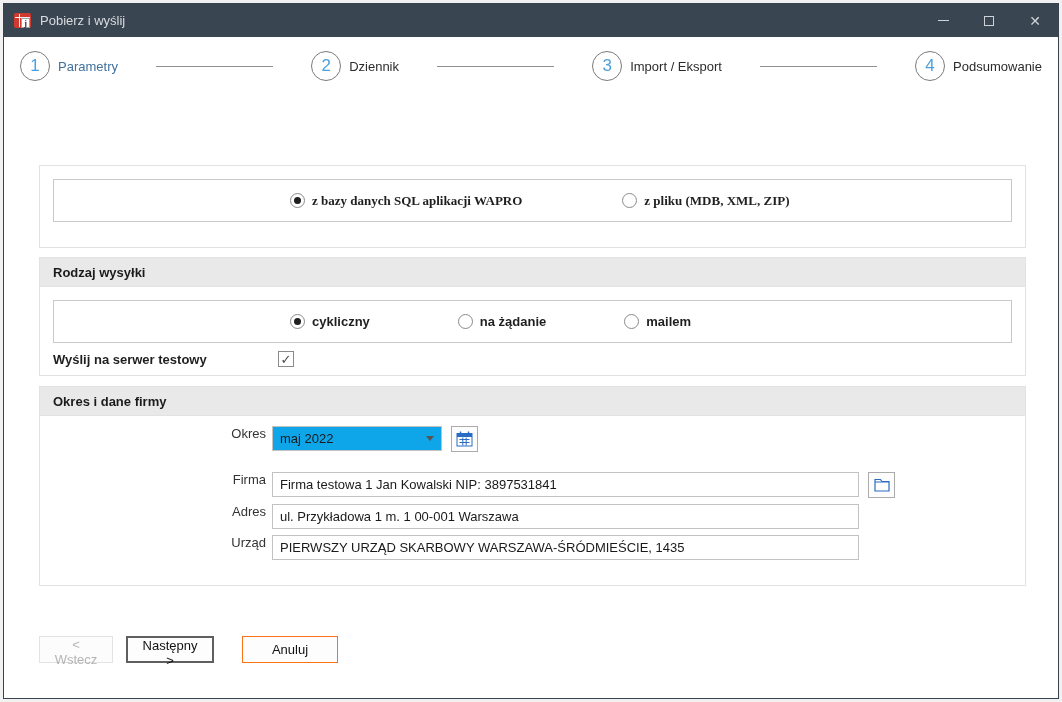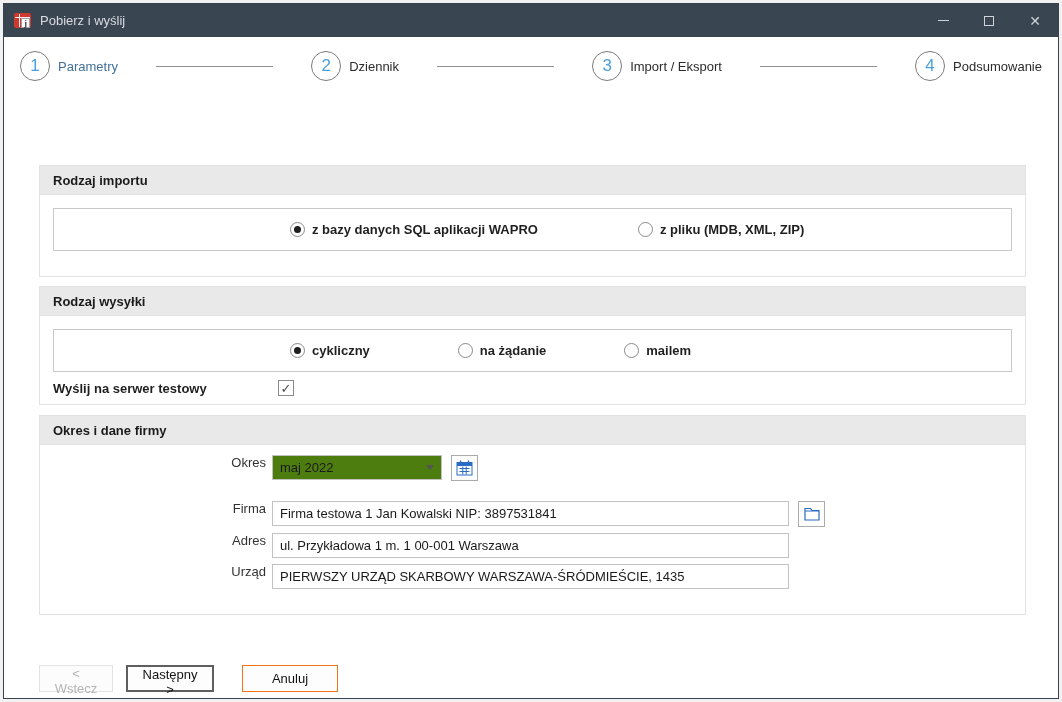--- a/index.html
+++ b/index.html
@@ -94,21 +94,21 @@
   .section-import .section-body { padding-bottom:25px; }
   .section-send   .section-body { padding-bottom:8px; }
   .section-period .section-body { padding:10px 13px 25px 13px; }
 
   .group-box {
     border:1px solid #c9c9c9;
     height:43px;
     display:flex; align-items:center;
     background:#fff;
   }
-  .group-box-import { padding-left:236px; }
+  .group-box-import { padding-left:236px;font-family:Liberation Serif, serif; }
   .group-box-send   { padding-left:236px; }
 
   .radio-option { display:flex; align-items:center; cursor:default; }
   .radio-option + .radio-option { margin-left:100px; }
   .group-box-send .radio-option.opt2 { margin-left:88px; }
   .group-box-send .radio-option.opt3 { margin-left:78px; }
   .radio {
     width:15px; height:15px; border-radius:50%;
     border:1px solid #8a8a8a; background:#fff; position:relative; flex:0 0 15px;
   }
@@ -130,28 +130,28 @@
   }
 
   
   .field-row { display:flex; align-items:flex-start; margin-bottom:6px; }
   .field-row.okres-row { margin-bottom:20px; }
   .field-label {
     width:213px; text-align:right; margin-right:6px;
     font-size:13px; color:#333;
   }
   .text-input {
-    height:25px; width:517px;
+    height:25px; width:587px;
     border:1px solid #c2c2c2; background:#fff;
     padding:2px 7px; font-size:13px; color:#1a1a1a;
     font-family:"Liberation Sans","DejaVu Sans",sans-serif;
   }
   .combo {
     width:170px; height:25px;
-    border:1px solid #c2c2c2; background:#4d7c0f;
+    border:1px solid #c2c2c2; background:#0ea5e9;
     display:flex; align-items:center;
     padding:0 7px; font-size:13px; color:#1a1a1a; cursor:default;
   }
   .combo-value { flex:1; }
   .combo-arrow {
     width:0; height:0;
     border-left:4px solid transparent; border-right:4px solid transparent;
     border-top:5px solid #555;
   }
   .icon-btn {
@@ -219,21 +219,20 @@
         <span class="step-label">Import / Eksport</span>
       </div>
       <div class="connector"></div>
       <div class="step">
         <span class="circle">4</span>
         <span class="step-label">Podsumowanie</span>
       </div>
     </div>
 
     <div class="section section-import">
-      <div class="section-header">Rodzaj importu</div>
       <div class="section-body">
         <div class="group-box group-box-import">
           <div class="radio-option">
             <span class="radio checked"></span>
             <span class="radio-label">z bazy danych SQL aplikacji WAPRO</span>
           </div>
           <div class="radio-option">
             <span class="radio"></span>
             <span class="radio-label">z pliku (MDB, XML, ZIP)</span>
           </div>

